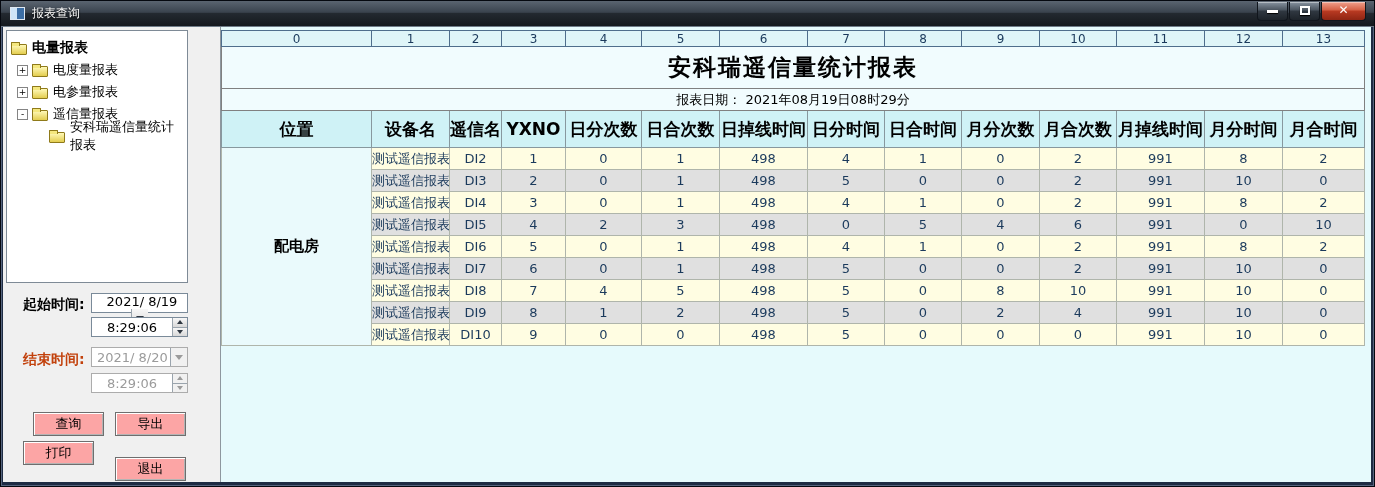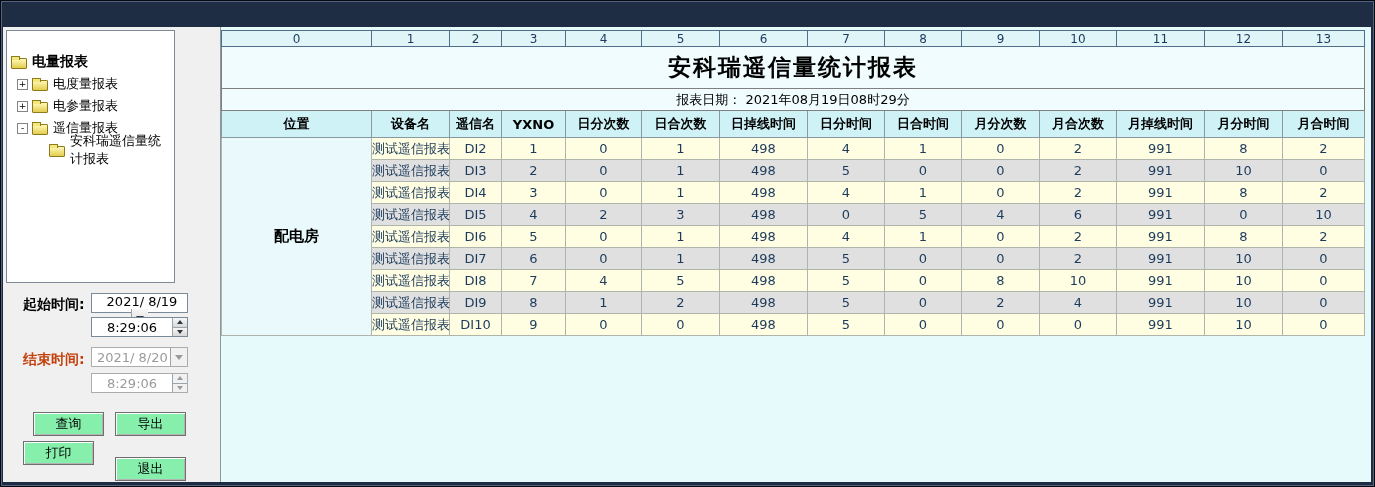--- a/index.html
+++ b/index.html
@@ -27,22 +27,22 @@
   .min-glyph { width:11px; height:3px; background:#fff; margin-top:8px; box-shadow:0 1px 1px #000; }
   .max-glyph { width:10px; height:9px; border:2px solid #fff; margin-top:4px; box-shadow:0 1px 1px #000; }
 
   
   .client { position:absolute; top:27px; left:3px; right:4px; bottom:5px;
             background:#F0F0F0; display:flex; overflow:hidden; }
 
   
   .left-panel { width:218px; flex:none; position:relative; background:#F0F0F0;
                 border-right:1px solid #8E979E; }
-  .tree-box { position:absolute; top:3px; left:3px; width:169px; height:253px;
-              background:#fff; border:1px solid #7E8A96; padding:20px 2px; overflow:hidden; }
+  .tree-box { position:absolute; top:3px; left:3px; width:182px; height:253px;
+              background:#fff; border:1px solid #7E8A96; padding:6px 2px; overflow:hidden; }
   .tree-item { display:flex; align-items:center; height:22px; font-size:13px; color:#000; }
   .tree-item.lvl0 { padding-left:2px; font-weight:bold; font-size:14px; }
   .tree-item.lvl1 { padding-left:8px; }
   .tree-item.lvl2 { padding-left:40px; }
   .expander { width:11px; height:11px; flex:none; border:1px solid #848484; background:#fff;
               font-size:9px; line-height:9px; text-align:center; margin-right:4px; color:#000; }
   .expander.hide { visibility:hidden; width:0; margin-right:0; border:none; }
   .folder { width:16px; height:11px; flex:none; position:relative; margin:2px 5px 0 0;
             background:linear-gradient(#FFF9B8,#E3CD4F); border:1px solid #8F7A1A; border-radius:1px; }
   .folder::before { content:""; position:absolute; top:-3px; left:-1px; width:7px; height:3px;
@@ -67,48 +67,63 @@
             border-bottom:4px solid #2e3640; }
   .tri-dn { width:0; height:0; border-left:3px solid transparent; border-right:3px solid transparent;
             border-top:4px solid #2e3640; }
   .combo.disabled { border-color:#ACACAC; }
   .combo.disabled .val { color:#9B9B9B; }
   .combo.disabled .drop, .combo.disabled .sbtn { background:#F1F1F1; }
   .combo.disabled .arrow-down { border-top-color:#9B9B9B; }
   .combo.disabled .tri-up { border-bottom-color:#9B9B9B; }
   .combo.disabled .tri-dn { border-top-color:#9B9B9B; }
 
-  .btn { position:absolute; width:71px; height:24px; background:#86efac;
+  .btn { position:absolute; width:71px; height:24px; background:#fca5a5;
          border:1px solid #6E6E6E; box-shadow: inset 1px 1px 0 #fff, inset -1px -1px 0 #B4B4B4;
          font-size:13px; color:#000; display:flex; align-items:center; justify-content:center; cursor:default; }
 
   
   .right-pane { flex:1; background:#E6FAFC; position:relative; overflow:hidden; }
   table.grid { position:absolute; top:3px; left:0; width:1143px;
                border-collapse:collapse; table-layout:fixed; }
   .grid td { overflow:hidden; white-space:nowrap; text-align:center; vertical-align:middle; }
   .num-cell  { height:16px; background:#DFF5F8; border:1px solid #4F6E8C;
                font-size:12px; color:#1B3A5C; }
   .title-cell{ height:42px; background:#F1FCFE; border:1px solid #808080;
                font-size:23px; font-weight:bold; color:#000; letter-spacing:2px; }
   .date-cell { height:22px; background:#F1FCFE; border:1px solid #808080;
                font-size:13px; color:#000; }
-  .head-cell { height:27px; background:#CFF2F6; border:1px solid #87989E;
-               font-size:13px; font-weight:bold; color:#000; }
+  .head-cell { height:37px; background:#CFF2F6; border:1px solid #87989E;
+               font-size:17px; font-weight:bold; color:#000; }
   .data-cell { height:22px; border:1px solid #AFB5AB; font-size:13px; color:#1B3A5C; }
   .row-odd  { background:#FFFDE2; }
   .row-even { background:#E0E0E0; }
   .loc-cell { background:#EAFAFC; border:1px solid #AFB5AB;
               font-size:15px; font-weight:bold; color:#000; }
 </style>
 </head>
 <body>
 
 <div class="window">
 
+  <div class="titlebar">
+    <span class="title-icon"></span>
+    <span class="title-text">报表查询</span>
+    <span class="win-controls">
+      <span class="win-btn minb">
+          <span class="min-glyph"></span>
+        </span>
+      <span class="win-btn maxb">
+          <span class="max-glyph"></span>
+        </span>
+      <span class="win-btn closeb">
+          <span>✕</span>
+        </span>
+    </span>
+  </div>
 
   <div class="client">
 
     <div class="left-panel">
       <div class="tree-box">
           <div class="tree-item lvl0">
             <span class="expander hide"></span>
             <span class="folder"></span>
             <span style="font-weight: bold;">电量报表</span>
           </div>

